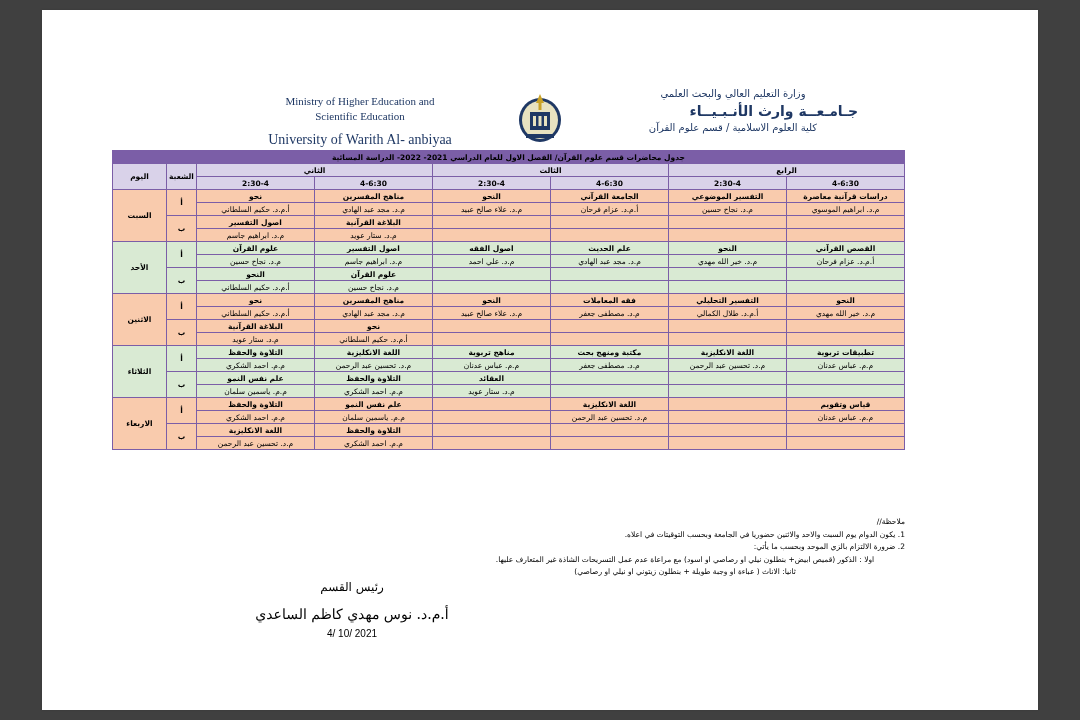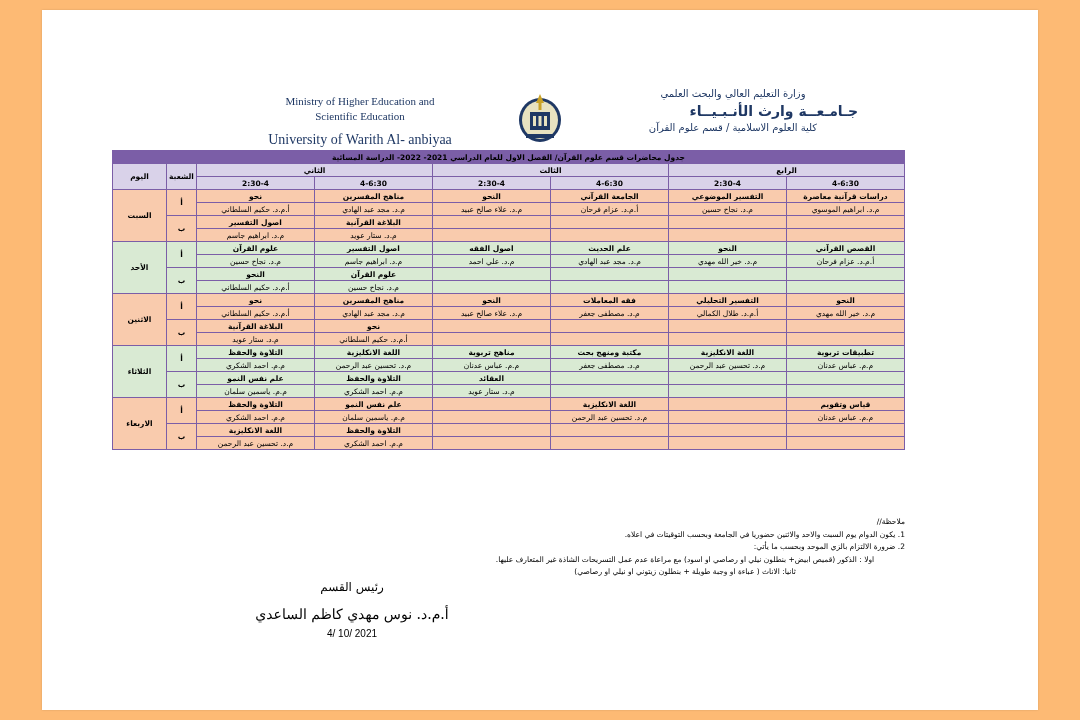--- a/index.html
+++ b/index.html
@@ -5,21 +5,21 @@
   html, body {
     margin: 0;
     padding: 0;
     background: #f0f0f0;
     font-family: "DejaVu Sans", "Liberation Sans", sans-serif;
   }
   #page {
     position: relative;
     width: 1080px;
     height: 720px;
-    background: #fdba74;
+    background: #404040;
     overflow: hidden;
   }
   .sheet {
     position: absolute;
     left: 42px;
     top: 10px;
     width: 996px;
     height: 700px;
     background: #ffffff;
     box-shadow: 0 0 2px rgba(0,0,0,0.15);

